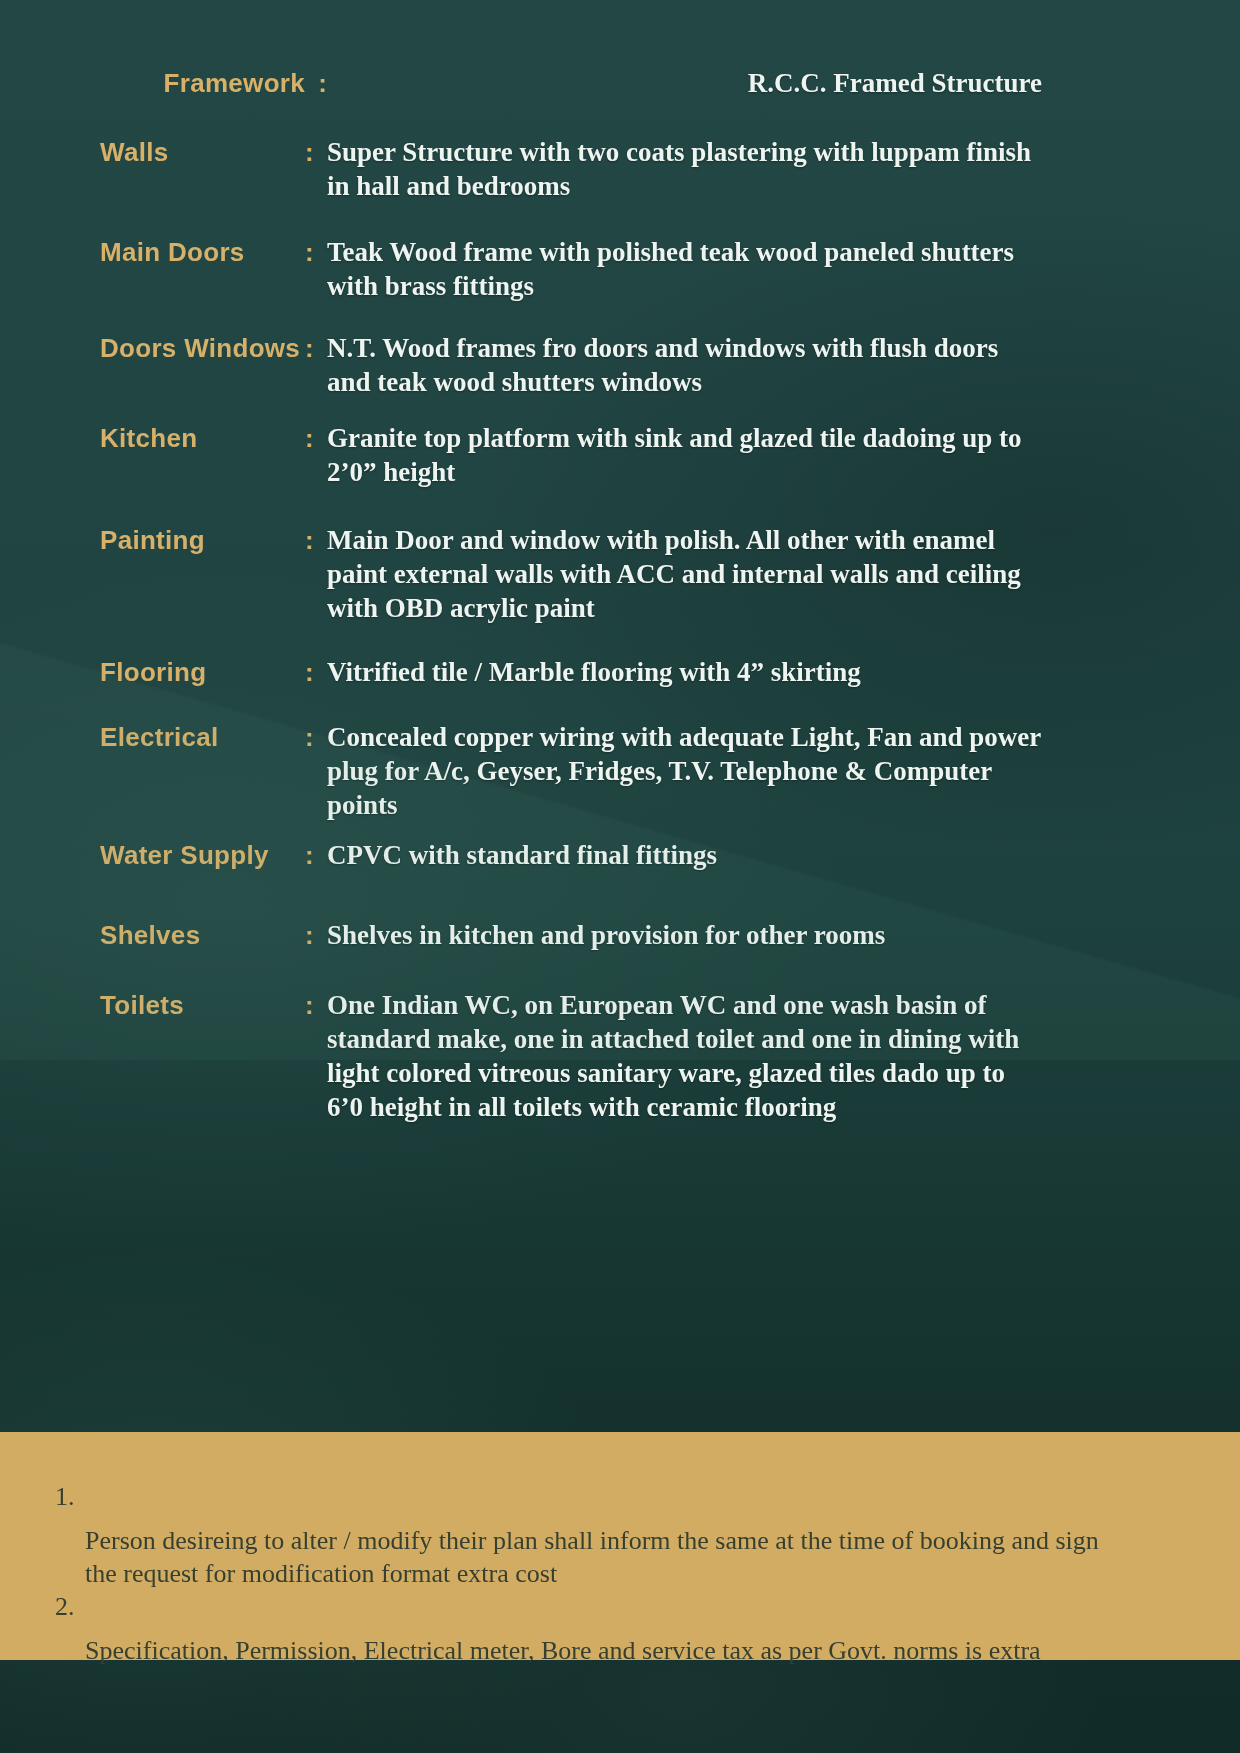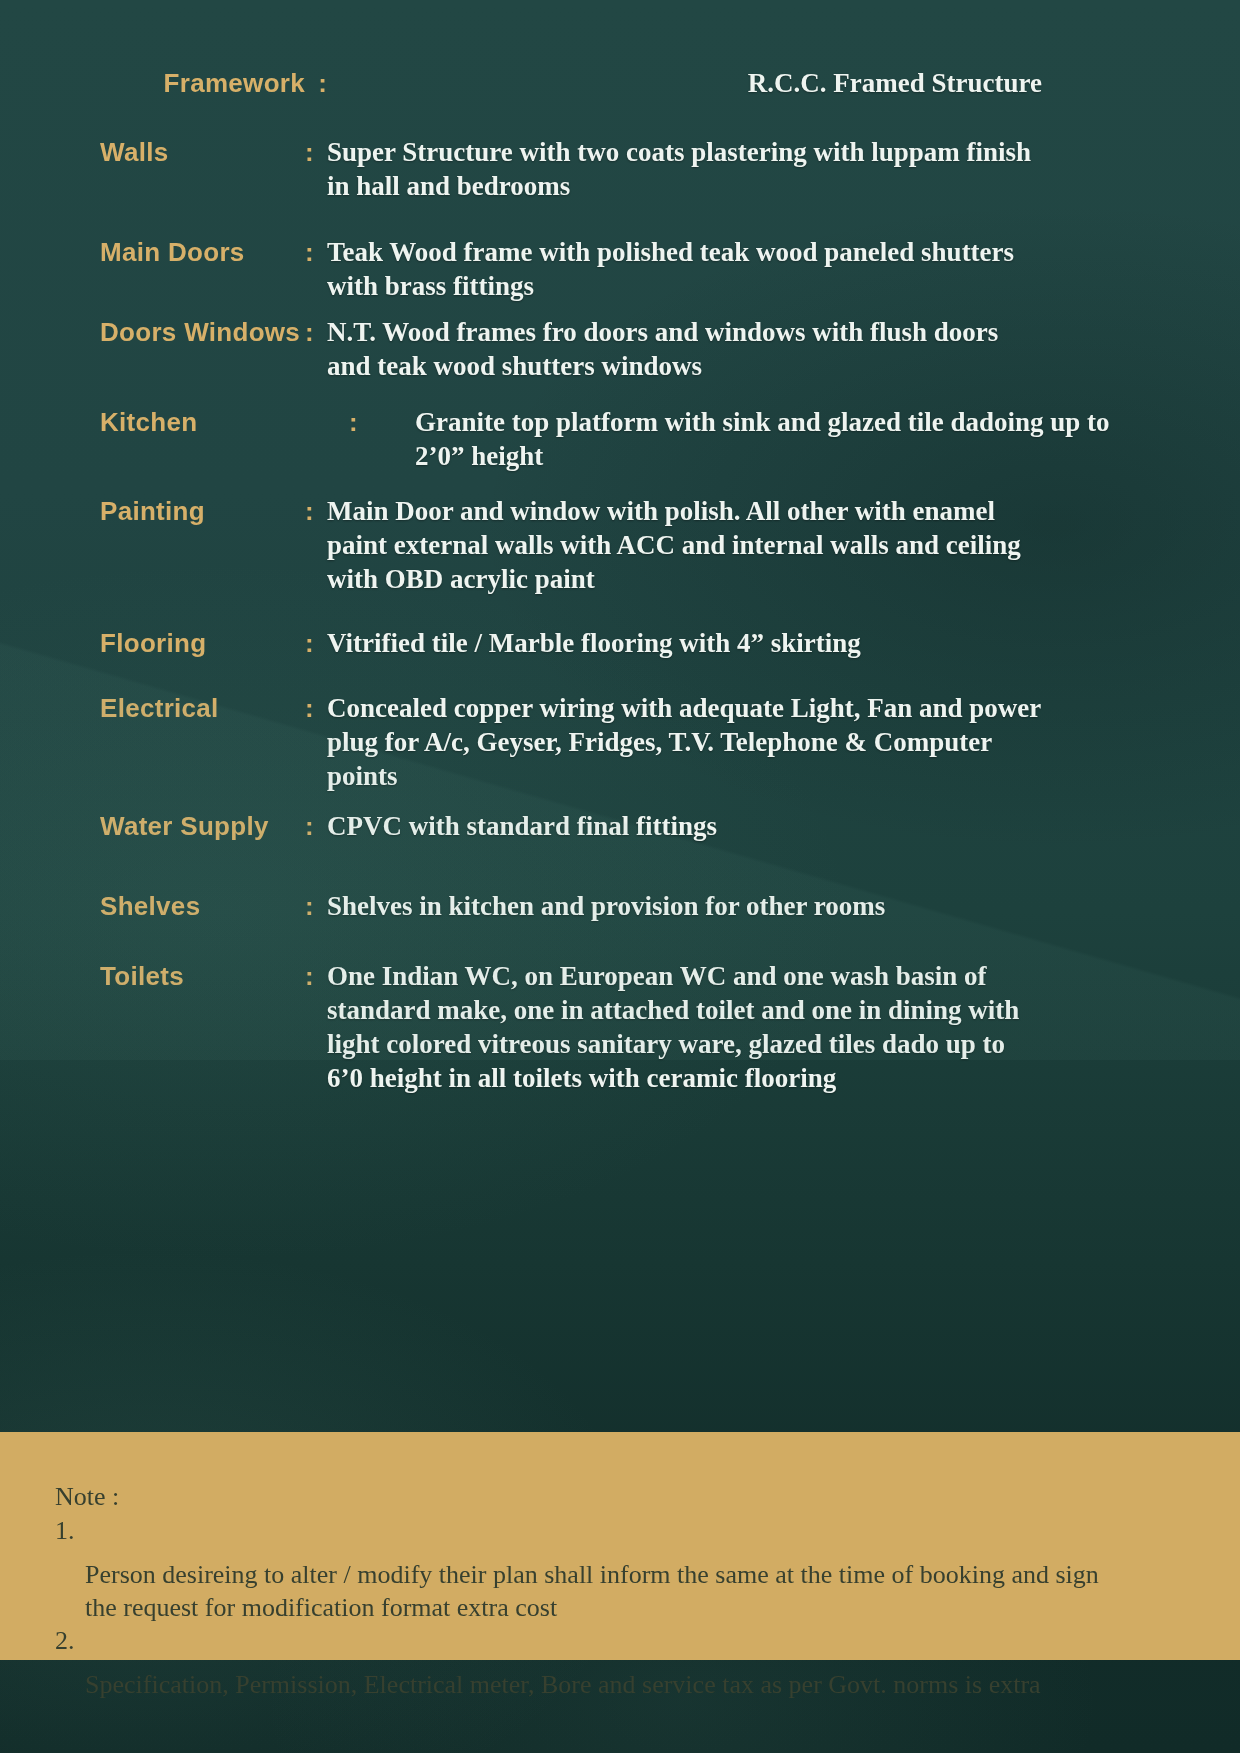--- a/index.html
+++ b/index.html
@@ -38,23 +38,23 @@
     flex:0 0 22px;font-size:26px;font-weight:bold;line-height:34px;
     color:var(--gold,#d7b069);
   }
   .row .value{
     flex:0 0 715px;max-width:715px;
     font-family:"Liberation Serif", serif;font-size:27px;line-height:34px;
     color:var(--text-light,#eef4f0);text-shadow:0 1px 2px rgba(0,0,0,.35);font-weight:bold;
   }
   .row:nth-child(1){margin-bottom:35px;text-align:right;}
   .row:nth-child(2){margin-bottom:32px;}
-  .row:nth-child(3){margin-bottom:12px;}
+  .row:nth-child(3){margin-bottom:28px;}
   .row:nth-child(4){margin-bottom:22px;}
-  .row:nth-child(5){margin-bottom:21px;gap:44px;}
+  .row:nth-child(5){margin-bottom:34px;}
   .row:nth-child(6){margin-bottom:30px;}
   .row:nth-child(7){margin-bottom:31px;}
   .row:nth-child(8){margin-bottom:16px;}
   .row:nth-child(9){margin-bottom:46px;}
   .row:nth-child(10){margin-bottom:36px;}
   .row:nth-child(11){margin-bottom:16px;}
 
   .note-band{
     position:absolute;left:0;top:1432px;width:1240px;height:228px;
     background:var(--band,#d2ac63);
@@ -137,21 +137,20 @@
 
     <div class="row">
       <div class="label">Toilets</div>
       <div class="colon">:</div>
       <div class="value">One Indian WC, on European WC and one wash basin of standard make, one in attached toilet and one in dining with light colored vitreous sanitary ware, glazed tiles dado up to 6’0 height in all toilets with ceramic flooring</div>
     </div>
 
   </div>
 
   <div class="note-band">
-    <div class="note-heading">Note :</div>
     <div class="note-item">
       <span class="num">1.</span>
       <span class="txt">Person desireing to alter / modify their plan shall inform the same at the time of booking and sign the request for modification format extra cost</span>
     </div>
     <div class="note-item">
       <span class="num">2.</span>
       <span class="txt">Specification, Permission, Electrical meter, Bore and service tax as per Govt. norms is extra</span>
     </div>
   </div>
 

